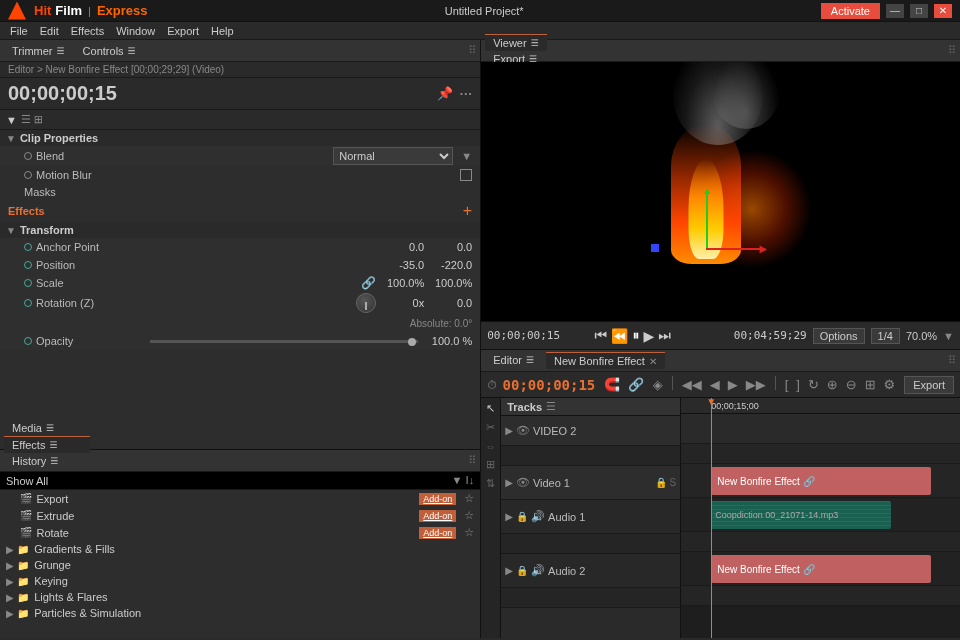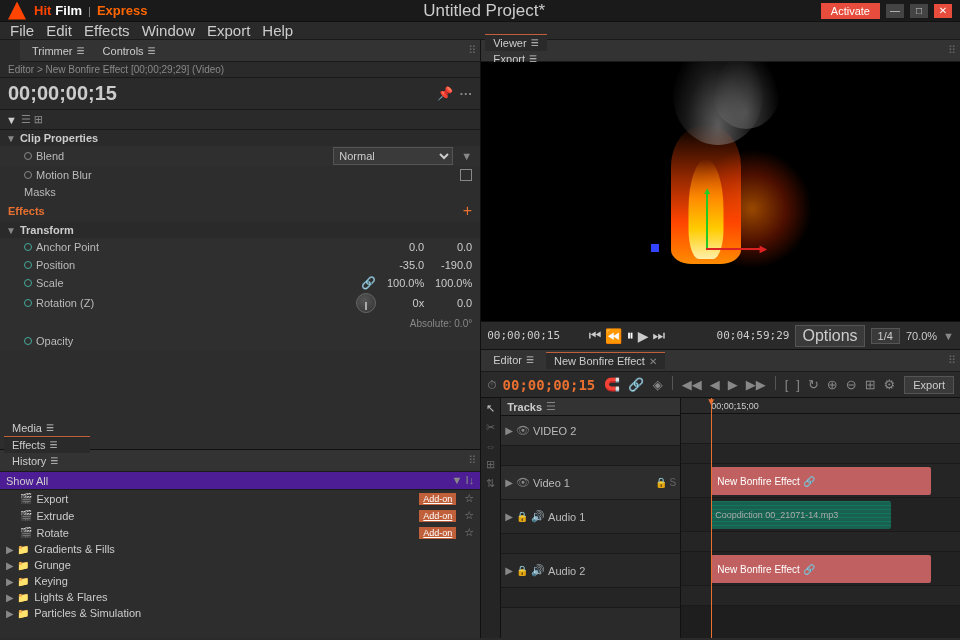--- a/index.html
+++ b/index.html
@@ -4,36 +4,36 @@
   <style>
     * { box-sizing: border-box; margin: 0; padding: 0; }
     body { font-family: 'Segoe UI', Arial, sans-serif; font-size: 11px; background: #2a2a2a; color: #ccc; overflow: hidden; width: 960px; height: 640px; }
     
     
     #titlebar { background: #1a1a1a; height: 22px; display: flex; align-items: center; justify-content: space-between; padding: 0 8px; border-bottom: 1px solid #111; }
     #titlebar .logo { display: flex; align-items: center; gap: 4px; }
     #titlebar .logo .hit { color: #ff4500; font-weight: bold; font-size: 13px; }
     #titlebar .logo .film { color: white; font-weight: bold; font-size: 13px; }
     #titlebar .logo .express { color: #ff6600; font-weight: bold; font-size: 13px; }
-    #titlebar .title-center { color: #ccc; font-size: 17px; }
+    #titlebar .title-center { color: #ccc; font-size: 11px; }
     #titlebar .win-btn { background: #444; border: none; color: #ccc; width: 16px; height: 14px; font-size: 9px; cursor: pointer; display: flex; align-items: center; justify-content: center; }
     #titlebar .win-btn.close { background: #e74c3c; }
 
     
     #menubar { background: #2a2a2a; height: 18px; display: flex; align-items: center; padding: 0 4px; border-bottom: 1px solid #1a1a1a; }
-    #menubar span { padding: 0 6px; cursor: pointer; color: #ccc; font-size: 15px; }
+    #menubar span { padding: 0 6px; cursor: pointer; color: #ccc; font-size: 11px; }
 
     
     #main { display: flex; height: 598px; }
 
     
     #left-panel { width: 490px; display: flex; flex-direction: column; border-right: 1px solid #111; }
 
     
-    #top-tabs { background: #333; height: 22px; display: flex; align-items: center; padding: 0 4px; border-bottom: 1px solid #1a1a1a; justify-content: space-between; margin-left: 20px; }
+    #top-tabs { background: #333; height: 22px; display: flex; align-items: center; padding: 0 4px; border-bottom: 1px solid #1a1a1a; justify-content: space-between; }
     #top-tabs .tab-group { display: flex; align-items: center; gap: 2px; }
     .tab-item { padding: 2px 8px; cursor: pointer; font-size: 11px; color: #ccc; display: flex; align-items: center; gap: 4px; }
     .tab-item .tab-menu { font-size: 9px; }
     .panel-drag { color: #666; font-size: 11px; }
 
     
     #controls-area { background: #2d2d2d; flex: 0 0 320px; overflow-y: auto; border-bottom: 1px solid #111; }
     
     .breadcrumb { padding: 2px 8px; font-size: 10px; color: #888; background: #2a2a2a; border-bottom: 1px solid #1a1a1a; }
     .timecode { padding: 4px 8px; font-size: 20px; font-weight: bold; color: #ccc; background: #2a2a2a; border-bottom: 1px solid #1a1a1a; display: flex; align-items: center; justify-content: space-between; }
@@ -60,21 +60,21 @@
     .section-row.masks { padding-left: 24px; color: #bbb; }
     .section-row .add-btn { margin-left: auto; color: #e87030; font-size: 14px; cursor: pointer; }
 
     
     #bottom-left-panel { flex: 1; display: flex; flex-direction: column; overflow: hidden; }
     #effects-tabs { background: #333; height: 22px; display: flex; align-items: center; padding: 0 4px; border-bottom: 1px solid #1a1a1a; justify-content: space-between; }
     
     .effects-search { padding: 3px 6px; background: #2a2a2a; border-bottom: 1px solid #1a1a1a; }
     .effects-search input { background: #3a3a3a; border: 1px solid #555; color: #ccc; padding: 2px 6px; font-size: 11px; width: 100%; }
 
-    .effects-toolbar { display: flex; align-items: center; padding: 2px 6px; background: #4c1d95; border-bottom: 1px solid #1a1a1a; }
+    .effects-toolbar { display: flex; align-items: center; padding: 2px 6px; background: #000000; border-bottom: 1px solid #1a1a1a; }
     .show-all-label { color: #ccc; font-size: 11px; }
     .toolbar-icons { margin-left: auto; display: flex; gap: 3px; color: #888; }
 
     .effects-list { flex: 1; overflow-y: auto; background: #2d2d2d; }
     .effect-group-header { display: flex; align-items: center; padding: 2px 6px; cursor: pointer; gap: 4px; }
     .effect-item { display: flex; align-items: center; padding: 2px 6px 2px 20px; cursor: pointer; gap: 4px; }
     .effect-item .item-name { font-size: 11px; }
     .effect-item .add-on-badge { background: #c0603a; color: white; font-size: 9px; padding: 1px 4px; margin-left: auto; text-decoration: underline; }
     .effect-item .star-icon { color: #888; font-size: 11px; margin-left: 4px; cursor: pointer; }
 
@@ -91,21 +91,21 @@
 
     #viewer-tools { position: absolute; left: 0; top: 0; bottom: 0; width: 20px; background: rgba(0,0,0,0.5); display: flex; flex-direction: column; align-items: center; padding: 4px 0; gap: 4px; }
     .viewer-tool { color: #888; font-size: 12px; cursor: pointer; }
     .viewer-tool.active { color: #fff; }
 
     #viewer-controls { background: #2a2a2a; height: 28px; display: flex; align-items: center; padding: 0 6px; gap: 6px; border-top: 1px solid #111; }
     .timecode-small { color: #ccc; font-size: 11px; font-family: monospace; }
     .playback-btns { display: flex; align-items: center; gap: 4px; margin: 0 auto; }
     .play-btn { color: #ccc; font-size: 14px; cursor: pointer; }
     .options-area { display: flex; align-items: center; gap: 6px; }
-    .options-btn { background: #3a3a3a; border: 1px solid #555; color: #ccc; padding: 1px 6px; font-size: 16px; cursor: pointer; }
+    .options-btn { background: #3a3a3a; border: 1px solid #555; color: #ccc; padding: 1px 6px; font-size: 11px; cursor: pointer; }
 
     
     #editor-section { flex: 1; display: flex; flex-direction: column; overflow: hidden; }
     #editor-tabs { background: #333; height: 22px; display: flex; align-items: center; padding: 0 4px; border-bottom: 1px solid #1a1a1a; justify-content: space-between; }
     #editor-tabs .tab-group { display: flex; align-items: flex-start; gap: 4px; }
     .editor-tab { padding: 2px 8px; font-size: 11px; color: #ccc; cursor: pointer; display: flex; align-items: center; gap: 4px; }
     .editor-tab.active { background: #2a2a2a; border-top: 1px solid #c0603a; }
     .close-icon { color: #888; font-size: 10px; }
 
     #timeline-toolbar { background: #2a2a2a; height: 26px; display: flex; align-items: center; padding: 0 6px; gap: 6px; border-bottom: 1px solid #111; }
@@ -275,21 +275,21 @@
         </div>
       </div>
 
       <div class="prop-row">
         <div class="prop-label">
           <span class="dot keyframe"></span>
           <span>Position</span>
         </div>
         <div class="prop-value">
           <span class="num">-35.0</span>
-          <span class="num">-190.0</span>
+          <span class="num">-220.0</span>
         </div>
       </div>
 
       <div class="prop-row" style="background:#2f2f2f;">
         <div class="prop-label">
           <span class="dot keyframe"></span>
           <span>Scale</span>
         </div>
         <div class="prop-value">
           <span style="color:#888;font-size:12px;">🔗</span>
@@ -313,20 +313,26 @@
       </div>
 
       <div class="prop-row" style="background:#2f2f2f;justify-content:flex-end;">
         <span style="color:#888;font-size:10px;margin-left:auto;">Absolute: 0.0°</span>
       </div>
 
       <div class="prop-row">
         <div class="prop-label">
           <span class="dot keyframe"></span>
           <span>Opacity</span>
+        </div>
+        <div class="prop-value">
+          <div style="flex:1;height:3px;background:#555;position:relative;margin:0 6px;">
+            <div style="width:8px;height:8px;background:#aaa;border-radius:50%;position:absolute;top:-2px;right:2px;"></div>
+          </div>
+          <span class="num">100.0 %</span>
         </div>
       </div>
 
     </div>
 
     <div id="effects-tabs">
       <div class="tab-group">
         <div class="tab-item">
           <span>Media</span>
           <span style="font-size:9px;">☰</span>

